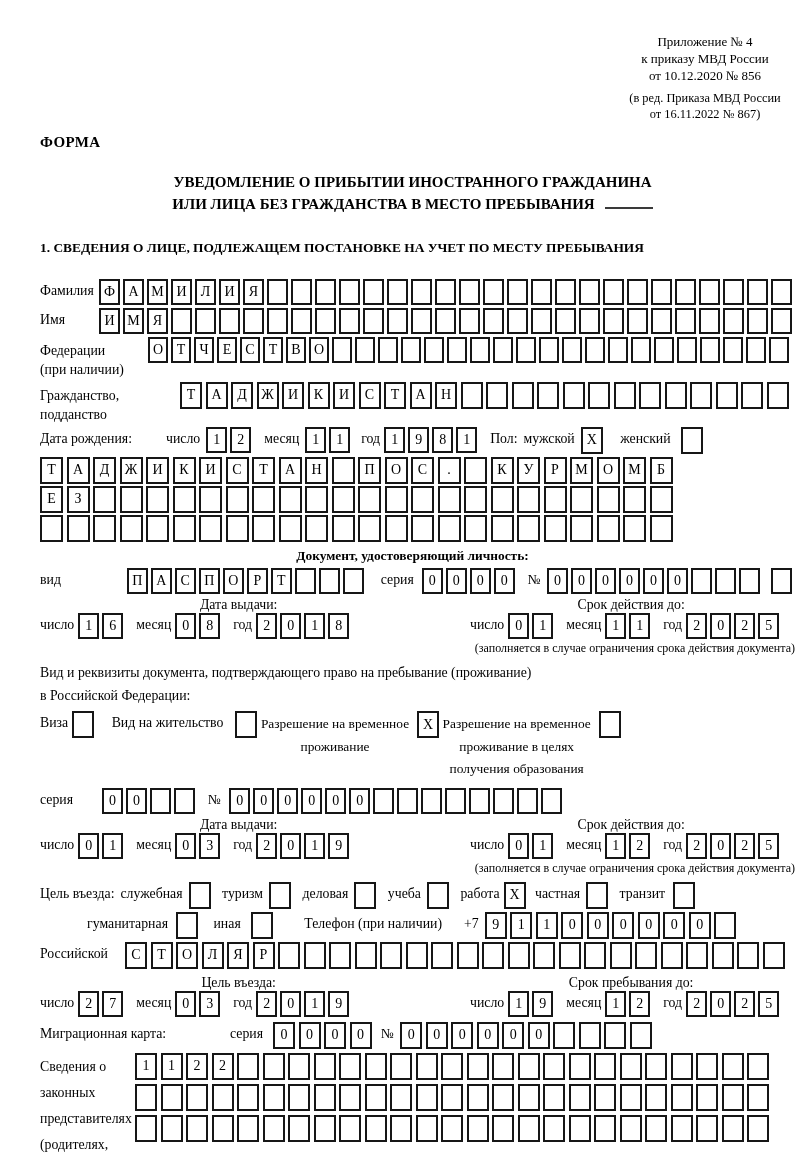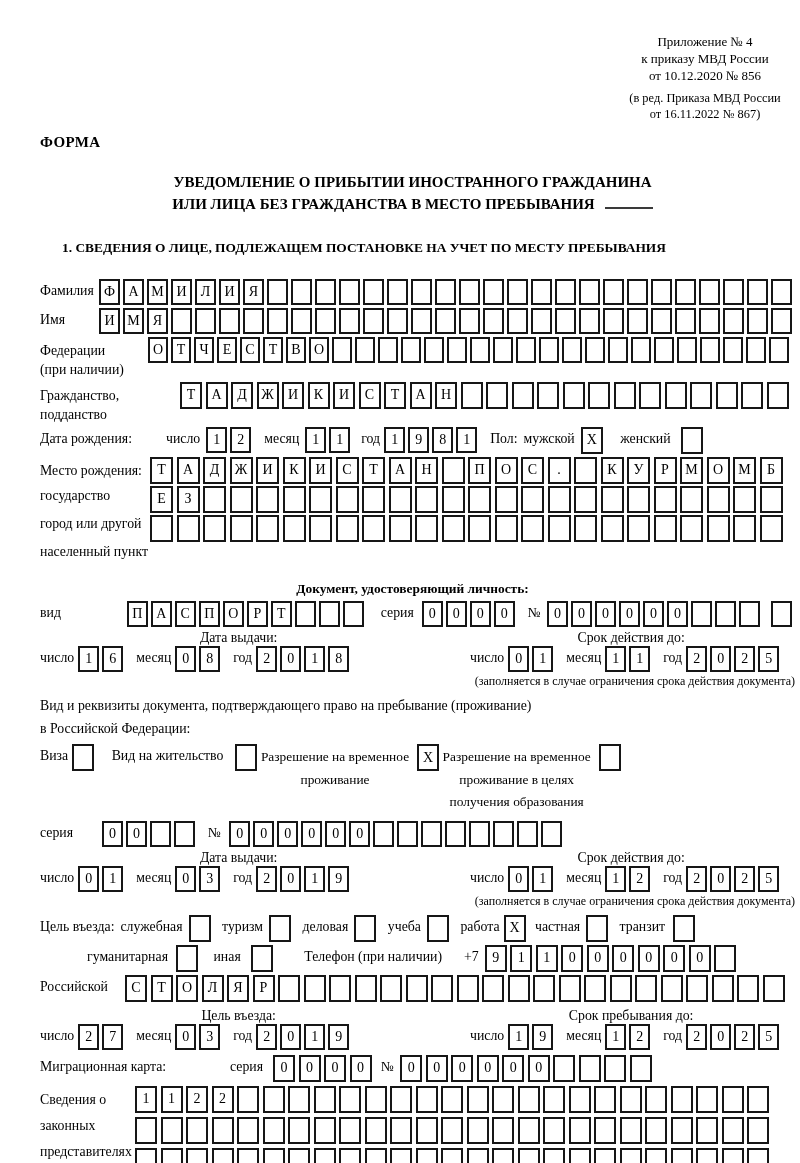--- a/index.html
+++ b/index.html
@@ -6,37 +6,37 @@
   body{
     width:800px;height:1163px;overflow:hidden;box-sizing:border-box;
     padding:34px 5px 0 40px;color:#000;
     font-family:"Liberation Serif","DejaVu Serif",serif;
   }
   .hdr{margin-left:auto;width:180px;font-size:13px;line-height:1.3;text-align:center;}
   .hdr .small{font-size:12.4px;margin-top:5px;line-height:1.3;}
   .forma{font-weight:bold;font-size:15px;margin-top:12px;padding-right:28px;letter-spacing:.4px;}
   .title{text-align:center;font-weight:bold;font-size:15px;margin-top:20px;line-height:1.5;padding-right:10px;}
   .uline{display:inline-block;width:48px;height:12px;border-bottom:2px solid #3a3a3a;margin-left:10px;}
-  .sec1{font-weight:bold;font-size:13.4px;margin-top:24px;white-space:nowrap;margin-left:22px;}
+  .sec1{font-weight:bold;font-size:13.4px;margin-top:24px;white-space:nowrap;}
   .frow{display:flex;align-items:flex-start;margin-bottom:3px;}
   .lb{font-size:13.8px;padding-top:4px;white-space:nowrap;}
   .lb2{font-size:13.8px;line-height:19px;padding-top:4px;white-space:nowrap;}
   .cells{display:flex;flex-wrap:nowrap;}
   .cell{
     display:inline-flex;align-items:center;justify-content:center;
     box-sizing:border-box;border:2px solid #161616;background:#fff;
     width:21px;height:26px;margin-right:3px;font-size:14px;line-height:1;
   }
   .xs .cell{width:20px;}
   .m .cell{width:22px;height:27px;margin-right:3.5px;}
   .w .cell{width:23px;height:27px;margin-right:3.5px;}
   .gap-l{margin-left:8px;}
   .stack{display:flex;flex-direction:column;}
   .stack .cells{margin-bottom:2px;}
-  .center-b{font-weight:bold;font-size:13.4px;text-align:center;margin:20px 0 4px 0;padding-right:10px;}
+  .center-b{font-weight:bold;font-size:13.4px;text-align:center;margin:4px 0 4px 0;padding-right:10px;}
   .dheads{display:flex;margin-top:2px;}
   .dh{font-size:13.8px;text-align:center;}
   .drow{display:flex;align-items:flex-start;margin-bottom:2px;}
   .dgrp{display:flex;align-items:flex-start;}
   .dgrp .lb{margin-right:4px;}
   .dgrp .lb + .cells{margin-right:10px;}
   .note-r{font-size:12px;text-align:right;margin:1px 0 6px 0;}
   .intro{font-size:13.8px;line-height:1.65;}
   .optcol{text-align:center;font-size:13.4px;line-height:1.65;padding-top:2px;}
 </style>
@@ -223,26 +223,20 @@
   <div class="cells m">
       <span class="cell">X</span>
     </div>
   <div class="lb" style="margin:0 10px 0 14px">женский</div>
   <div class="cells m">
       <span class="cell"></span>
     </div>
 </div>
 
 <div class="frow">
-  <div style="flex:0 0 110px">
-    <div class="lb2">Место рождения:</div>
-    <div class="lb2" style="padding-top:6px">государство</div>
-    <div class="lb2" style="padding-top:9px">город или другой</div>
-    <div class="lb2" style="padding-top:9px">населенный пункт</div>
-  </div>
   <div class="stack">
     <div class="cells w">
         <span class="cell">Т</span>
         <span class="cell">А</span>
         <span class="cell">Д</span>
         <span class="cell">Ж</span>
         <span class="cell">И</span>
         <span class="cell">К</span>
         <span class="cell">И</span>
         <span class="cell">С</span>

